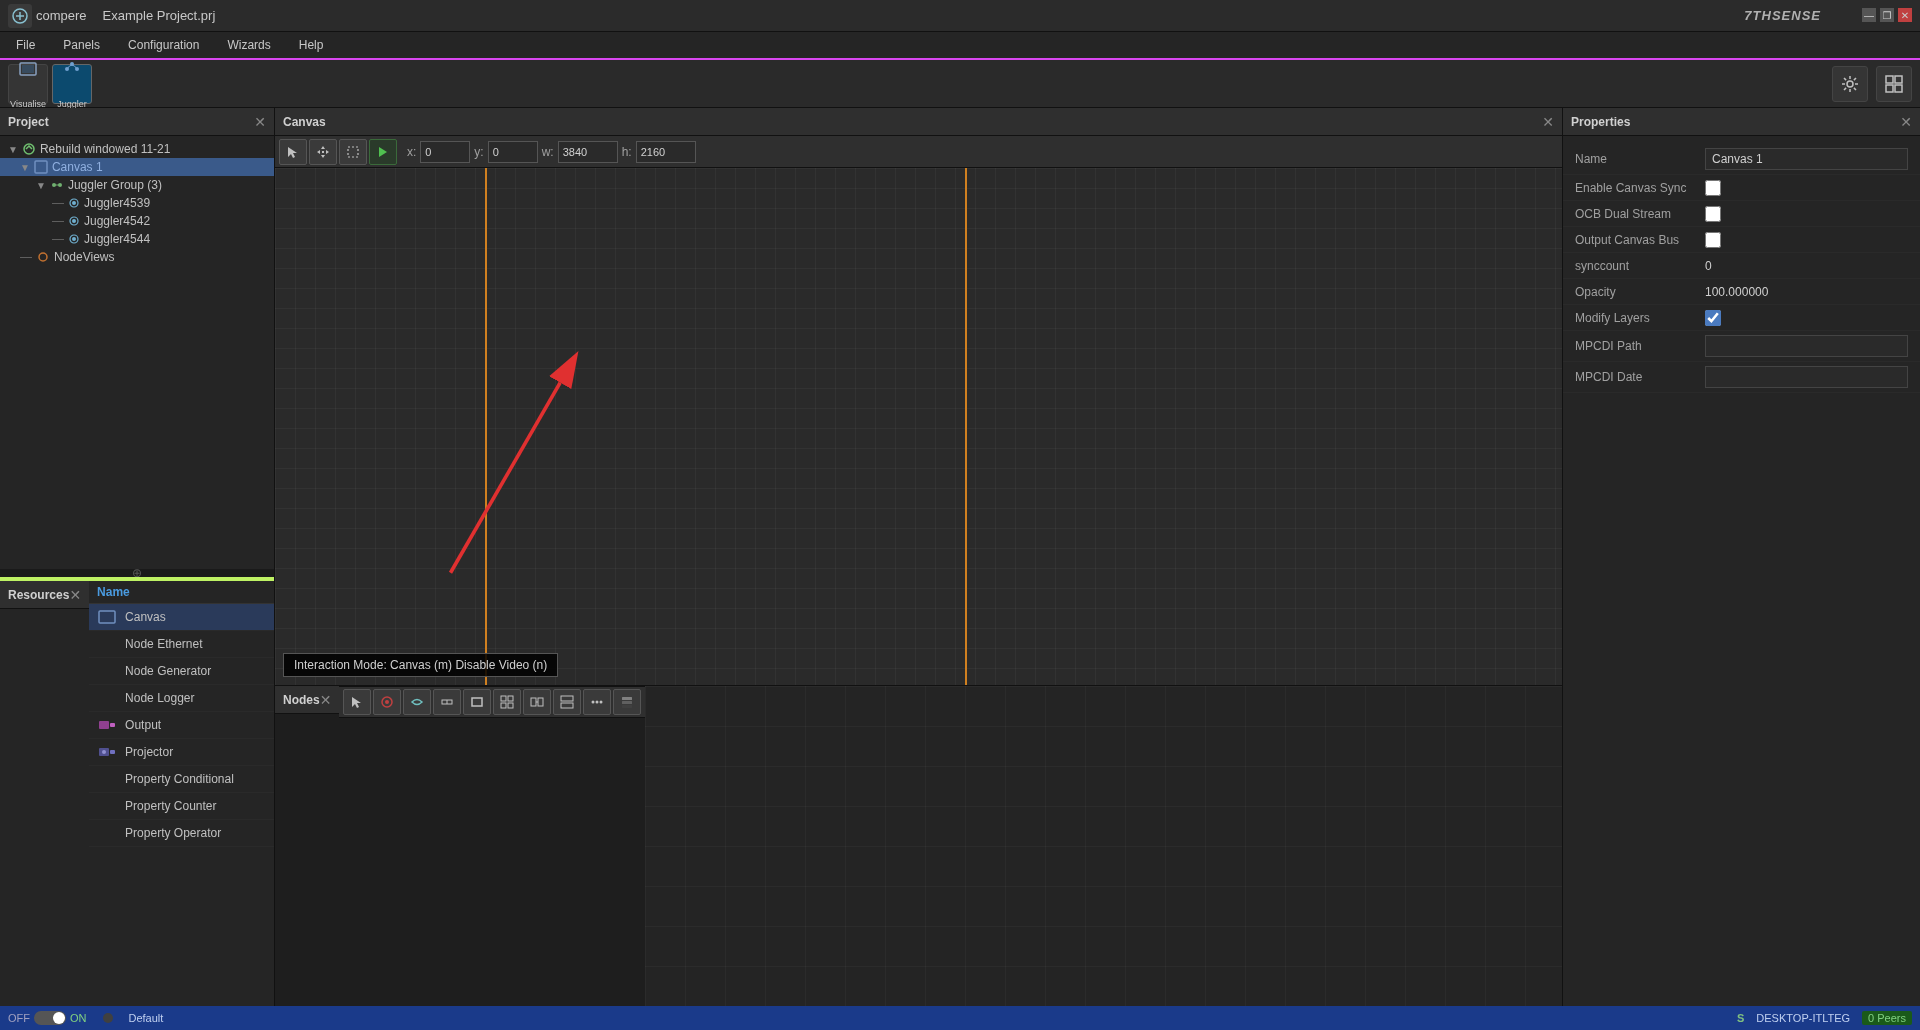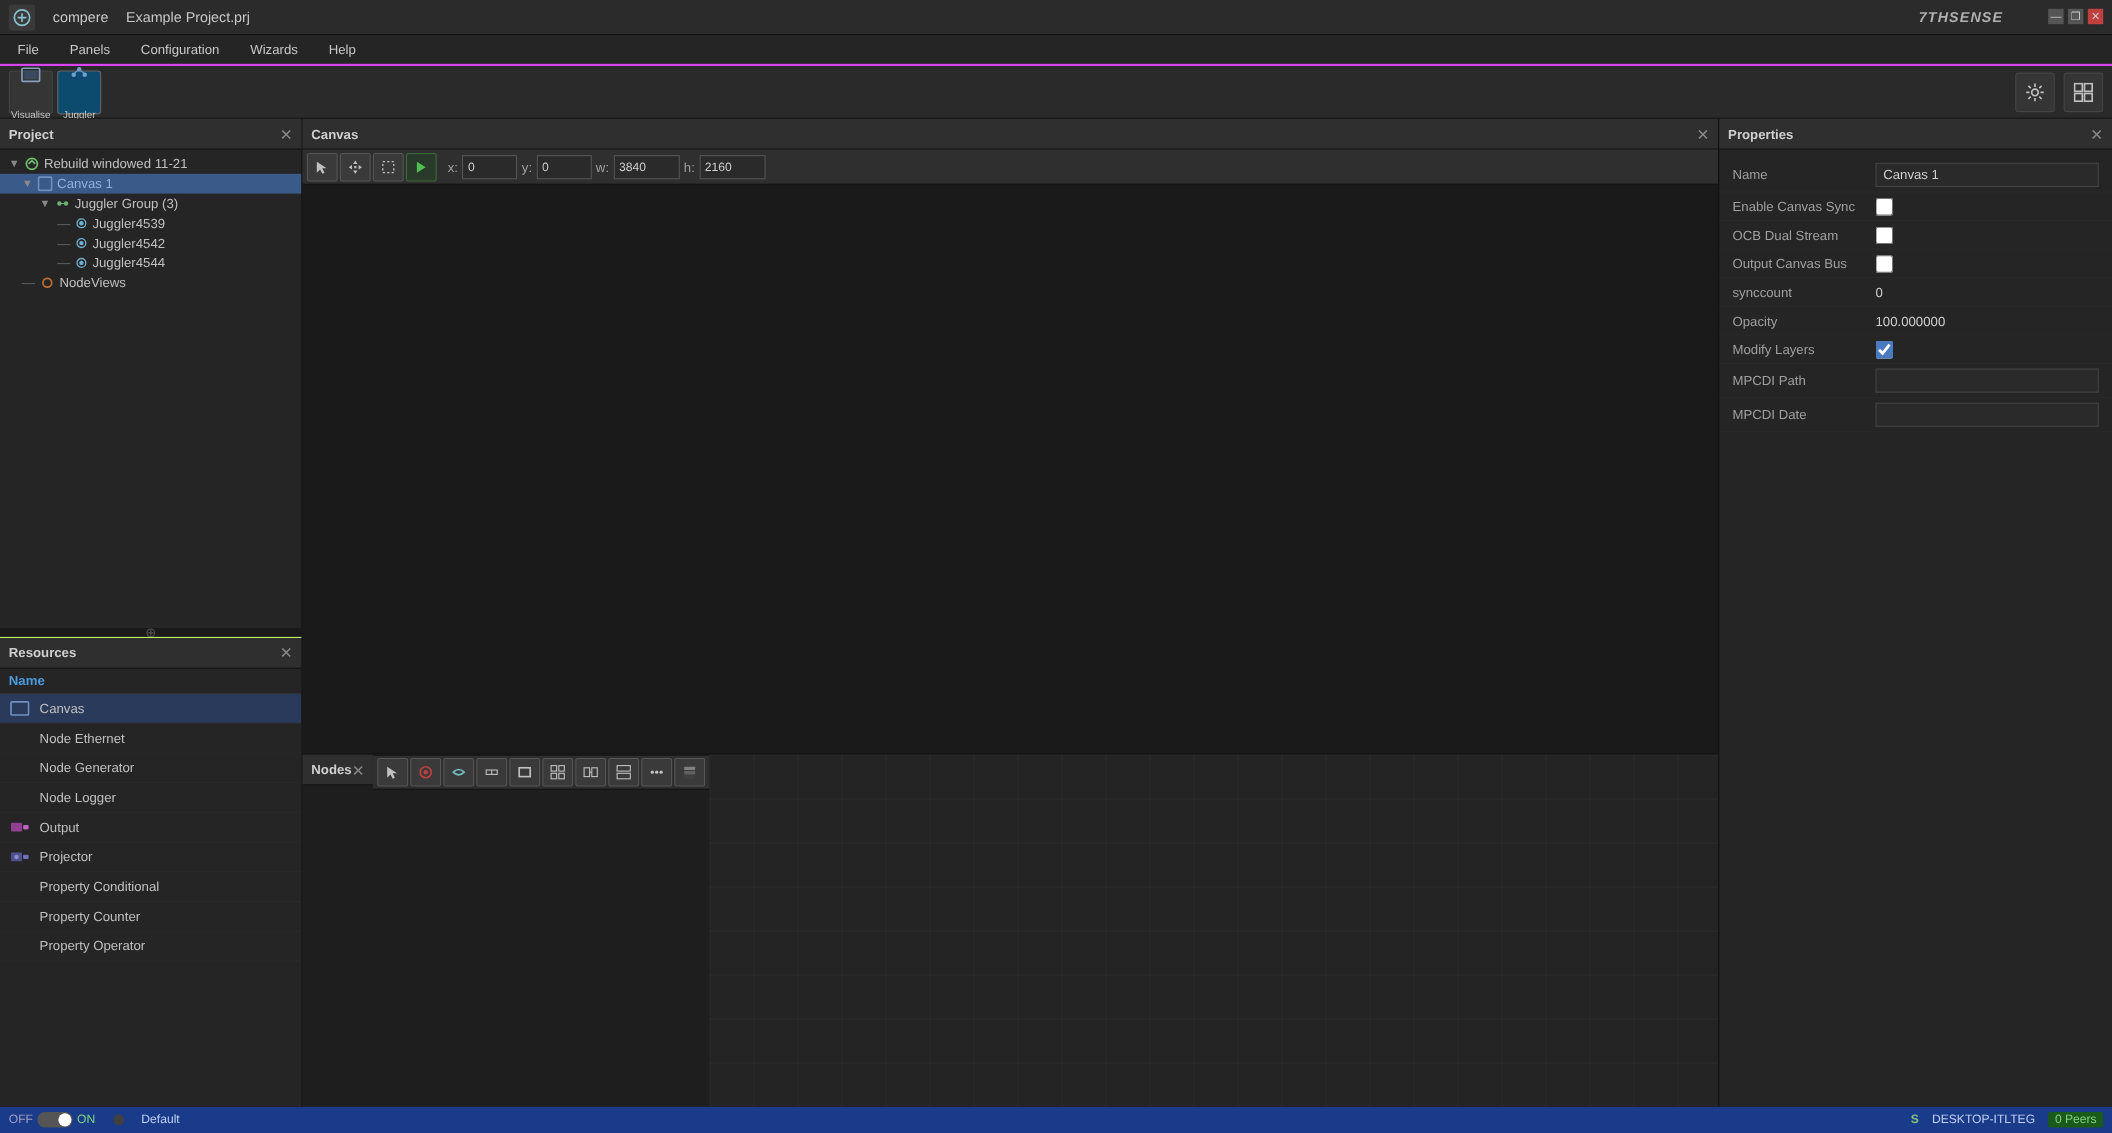--- a/index.html
+++ b/index.html
@@ -18,21 +18,21 @@
       height: 32px;
       background: #2b2b2b;
       display: flex;
       align-items: center;
       padding: 0 8px;
       border-bottom: 1px solid #111;
     }
     #app-logo {
       display: flex;
       align-items: center;
-      gap: 16px;
+      gap: 4px;
       margin-right: 16px;
     }
     #app-logo .logo-icon {
       width: 24px;
       height: 24px;
       background: #3a3a3a;
       border-radius: 3px;
       display: flex;
       align-items: center;
       justify-content: center;
@@ -189,23 +189,23 @@
       display: flex;
       align-items: center;
       justify-content: center;
       color: #555;
     }
 
     
     #resources-panel {
       flex: 1;
       background: #252525;
-      border-top: 1px solid #bef264;
-      display: flex;
-      flex-direction: column;
+      border-top: 4px solid #bef264;
+      display: flex;
+      flex-direction: row;
       overflow: hidden;
     }
     .resource-item {
       display: flex;
       align-items: center;
       padding: 5px 8px;
       cursor: pointer;
       gap: 8px;
       font-size: 12px;
       color: #c0c0c0;
@@ -746,20 +746,39 @@
           <input class="coord-input" type="text" value="0" style="">
           <span>y:</span>
           <input class="coord-input" type="text" value="0" style="">
           <span>w:</span>
           <input class="coord-input wide" type="text" value="3840" style="">
           <span>h:</span>
           <input class="coord-input wide" type="text" value="2160" style="">
         </div>
       </div>
 
+      <div id="canvas-grid">
+        <div class="canvas-grid-bg"></div>
+
+        <div id="canvas-orange-line-v"></div>
+        <div id="canvas-orange-line-v2"></div>
+
+        <svg id="red-arrow" viewBox="0 0 880 260">
+          <defs>
+            <marker id="arrowhead" markerWidth="10" markerHeight="7" refX="0" refY="3.5" orient="auto">
+              <polygon points="0 0, 10 3.5, 0 7" fill="#e03030"></polygon>
+            </marker>
+          </defs>
+          <line x1="120" y1="230" x2="195" y2="100" stroke="#e03030" stroke-width="2.5" marker-end="url(#arrowhead)"></line>
+        </svg>
+
+        <div id="tooltip-box">
+          <span>Interaction Mode: Canvas (m) Disable Video (n)</span>
+        </div>
+      </div>
     </div>
 
     <div id="nodes-panel">
       <div class="panel-header">
         <span class="panel-title">Nodes</span>
         <span class="panel-close">✕</span>
       </div>
 
       <div id="nodes-toolbar">
         <div class="node-tool-btn">

